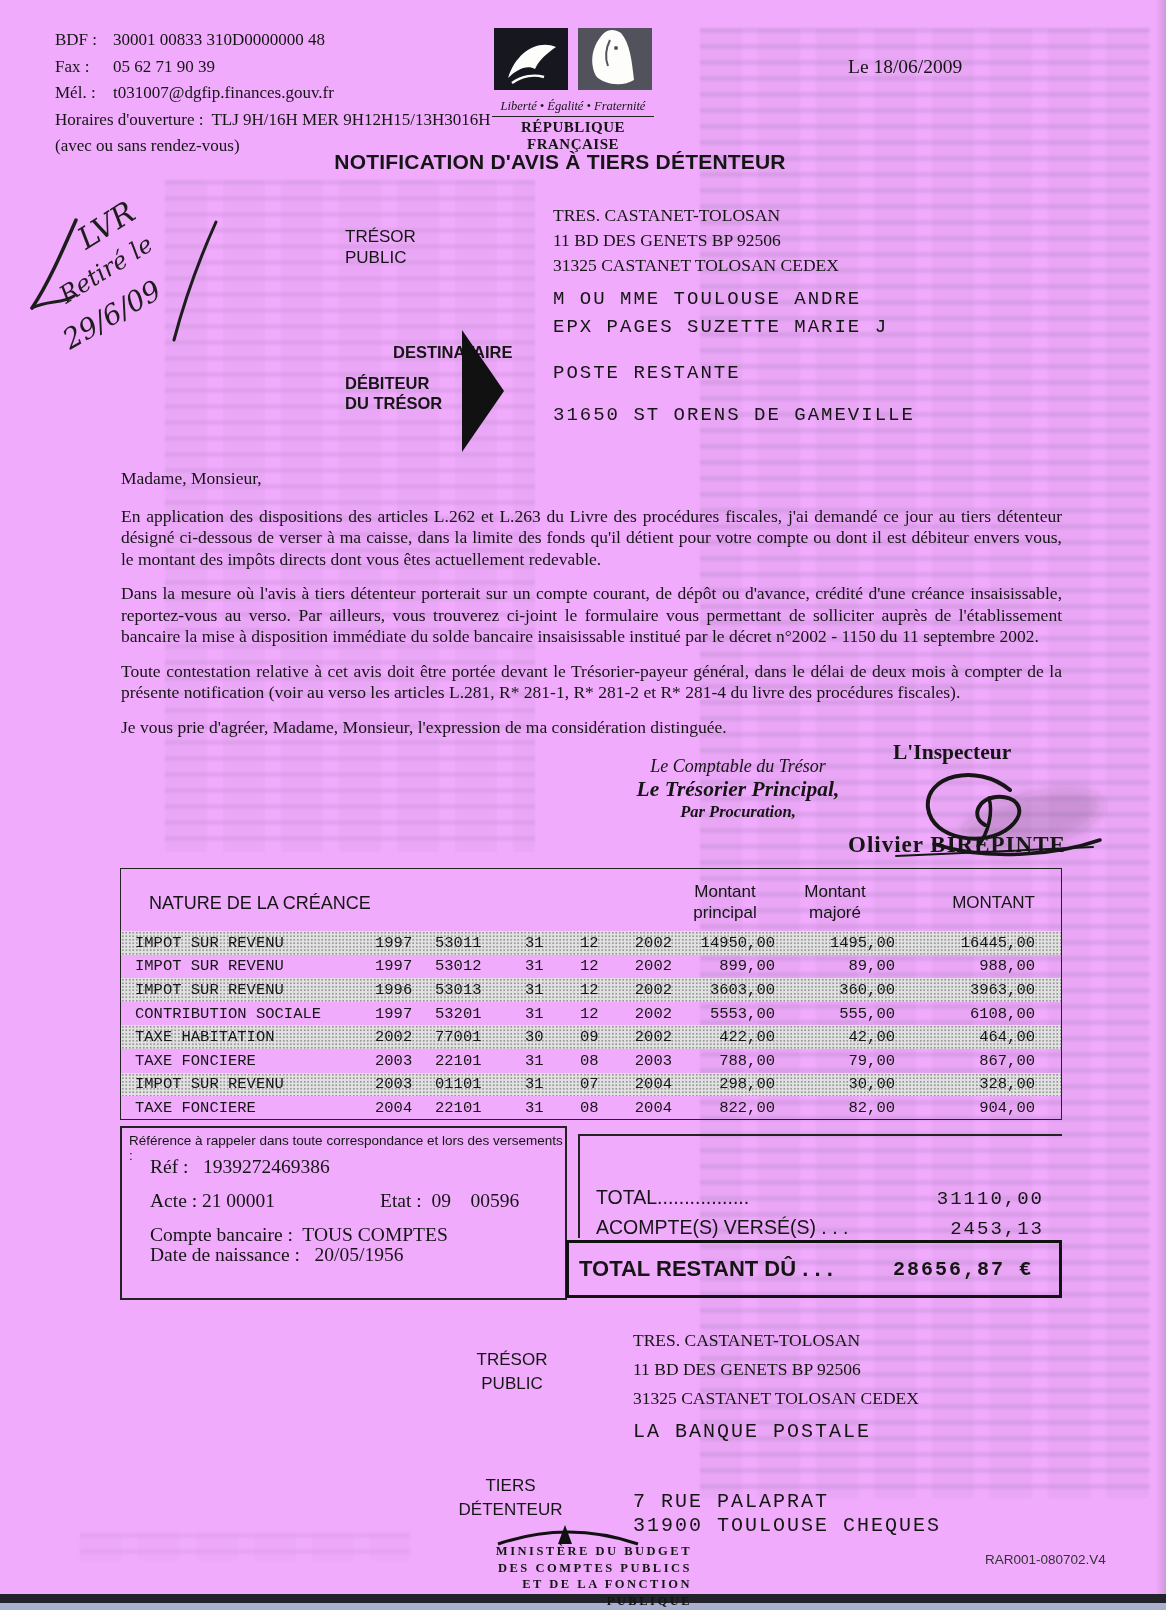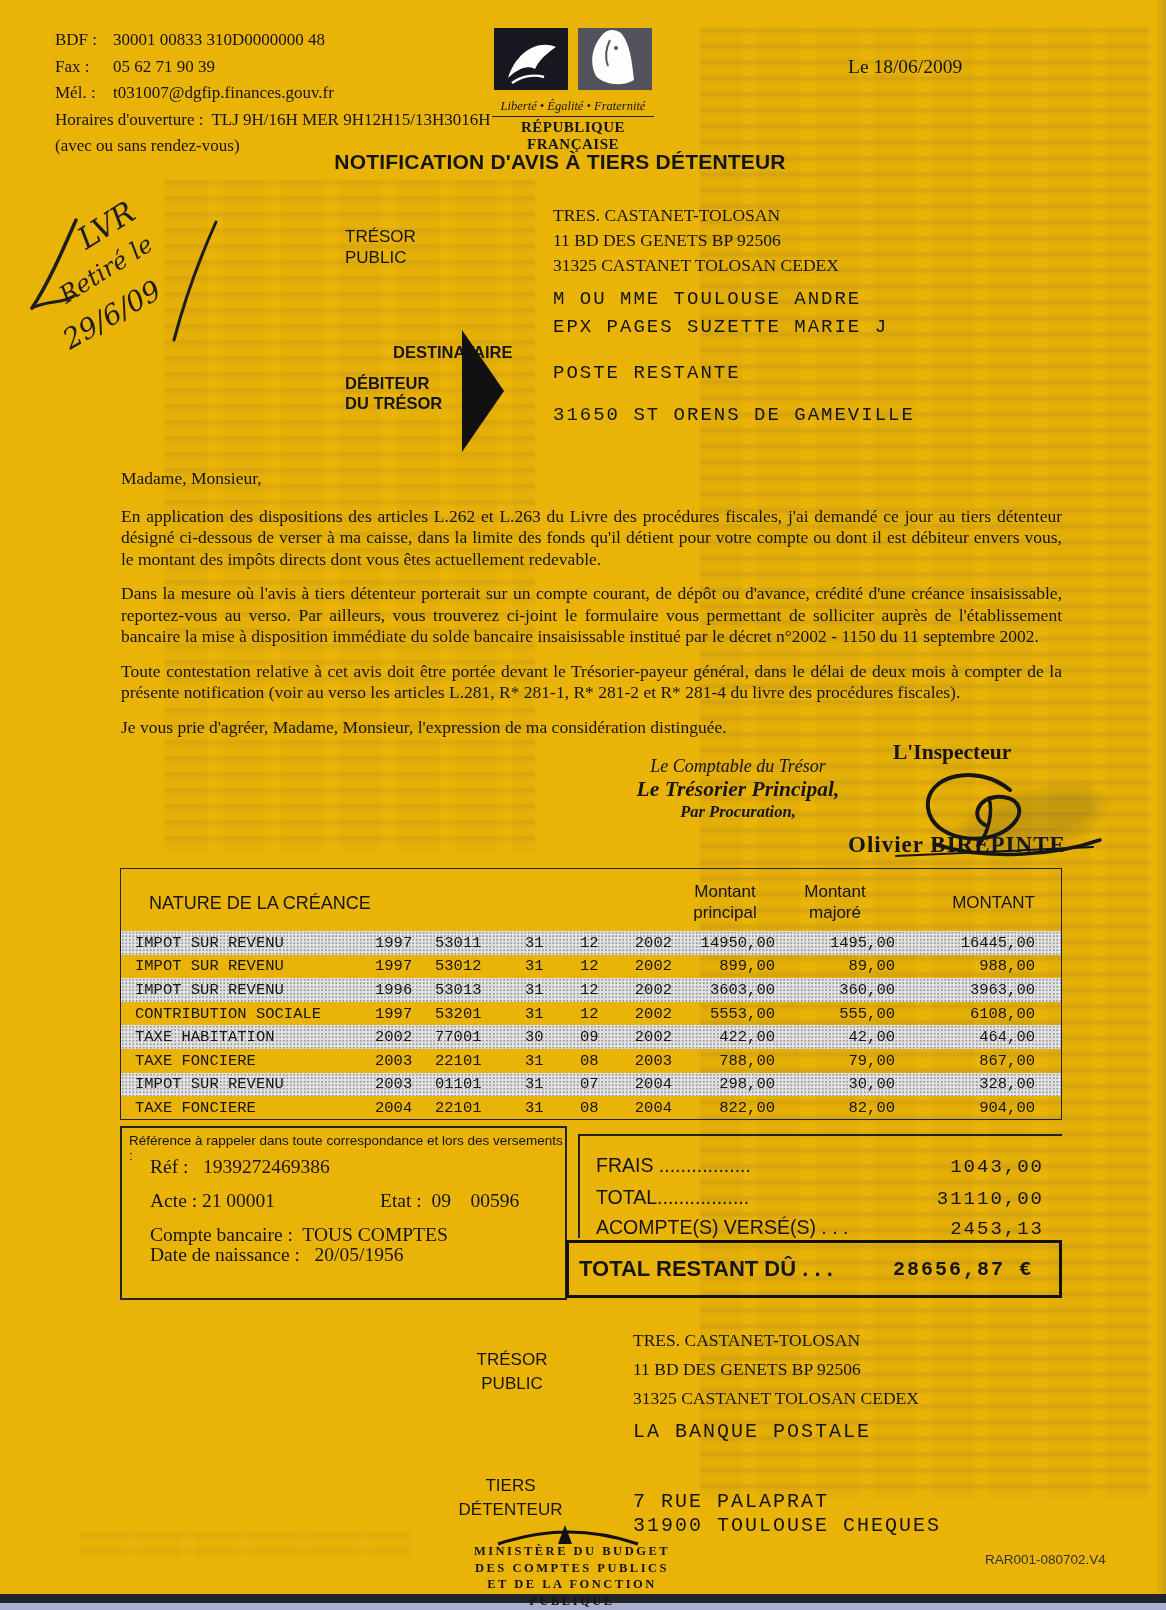--- a/index.html
+++ b/index.html
@@ -1,18 +1,18 @@
 <!DOCTYPE html>
 <html><head>
 <meta charset="utf-8">
 <style>
   html,body{margin:0;padding:0;background:#777;}
   .page{
     position:relative; width:1166px; height:1610px; margin:0 auto;
-    background:#eab308; overflow:hidden; color:#151515;
+    background:#f0abfc; overflow:hidden; color:#151515;
     font-family:"Liberation Serif", serif;
   }
   .abs{position:absolute;}
   
   .ghost{
     position:absolute; z-index:0; pointer-events:none;
     background-image:
       repeating-linear-gradient(180deg, rgba(55,55,80,0.085) 0px, rgba(55,55,80,0.085) 5px, transparent 5px, transparent 16px),
       repeating-linear-gradient(90deg, rgba(0,0,0,0.028) 0px, rgba(0,0,0,0.028) 42px, transparent 42px, transparent 58px);
     filter:blur(1.3px);
@@ -80,21 +80,21 @@
     display:flex; align-items:center; justify-content:space-between; padding:0 26px 0 10px;}
   .restant .lab{font-family:"Liberation Sans",sans-serif; font-weight:bold; font-size:22px;}
   .restant .val{font-family:"Liberation Mono",monospace; font-weight:bold; font-size:20px; letter-spacing:2px;}
   
   .f-org{left:462px; top:1348px; width:100px; text-align:center; font-family:"Liberation Sans",sans-serif; font-size:17px; line-height:24px;}
   .f-addr{left:633px; top:1326px; font-size:17.5px; line-height:29px;}
   .f-banque{left:633px; top:1420px; font-size:20px; letter-spacing:2px;}
   .f-tiers{left:448px; top:1474px; width:125px; text-align:center; font-family:"Liberation Sans",sans-serif; font-size:17px; line-height:24px;}
   .f-rue{left:633px; top:1490px; font-size:20px; letter-spacing:2px;}
   .f-ville{left:633px; top:1514px; font-size:20px; letter-spacing:2px;}
-  .ministere{left:452px; top:1543px; width:240px; font-weight:bold; font-size:12.5px; letter-spacing:2.5px; line-height:16.5px; text-align:center;}
+  .ministere{left:452px; top:1543px; width:240px; font-weight:bold; font-size:12.5px; letter-spacing:2.5px; line-height:16.5px; text-align:right;}
   .doc-ref{left:985px; top:1552px; font-family:"Liberation Sans",sans-serif; font-size:13.5px; color:#333;}
   
   .edge-bottom-dark{left:0; top:1594px; width:100%; height:9px; background:#23232b;}
   .edge-bottom-blue{left:0; top:1603px; width:100%; height:7px; background:#a9b1ce;}
   .edge-right{right:0; top:0; width:10px; height:1594px; background:linear-gradient(90deg, rgba(0,0,0,0) 0%, rgba(60,60,70,.18) 100%);}
 </style>
 </head>
 <body>
 
 <div class="page">
@@ -298,24 +298,20 @@
   <div class="abs z refbox">
     <div class="rb-title">Référence à rappeler dans toute correspondance et lors des versements :</div>
     <div class="rb-line" style="top:28px;"><span>Réf :</span>   <span>1939272469386</span></div>
     <div class="rb-line" style="top:62px;"><span>Acte :</span> <span>21 00001</span></div>
     <div class="rb-etat" style="top:62px;"><span>Etat :</span>  <span>09    00596</span></div>
     <div class="rb-line" style="top:96px;"><span>Compte bancaire :</span>  <span>TOUS COMPTES</span></div>
     <div class="rb-line" style="top:116px;"><span>Date de naissance :</span>   <span>20/05/1956</span></div>
   </div>
 
   <div class="abs z totals">
-    <div class="t-row" style="top:18px;">
-      <span class="t-lab">FRAIS .................</span>
-      <span class="t-val">1043,00</span>
-    </div>
     <div class="t-row" style="top:50px;">
       <span class="t-lab">TOTAL.................</span>
       <span class="t-val">31110,00</span>
     </div>
     <div class="t-row" style="top:80px;">
       <span class="t-lab">ACOMPTE(S) VERSÉ(S) . . .</span>
       <span class="t-val">2453,13</span>
     </div>
   </div>
   <div class="abs z restant">

